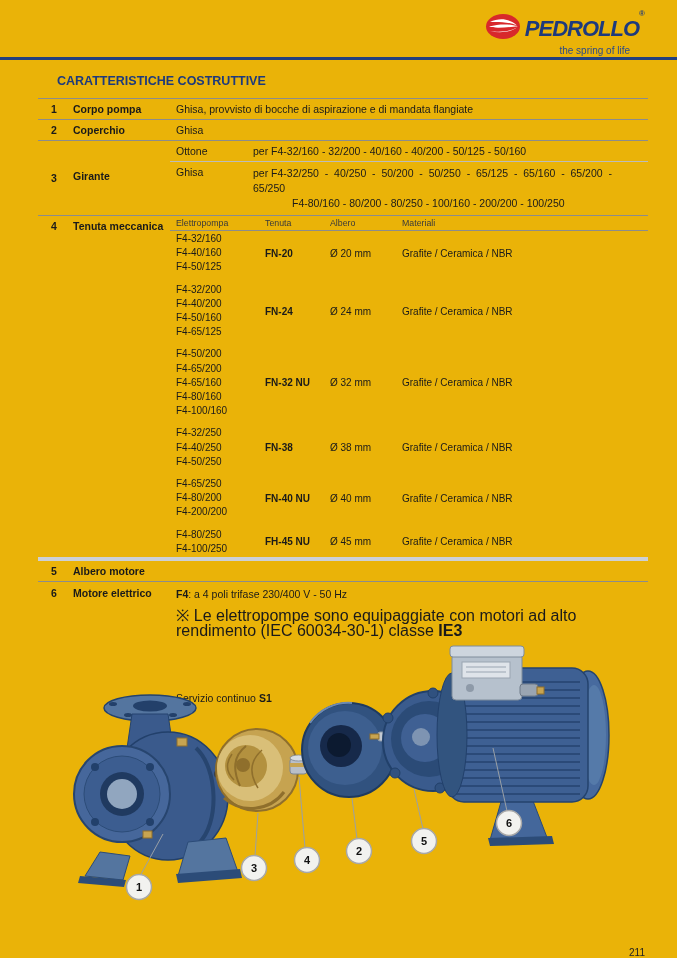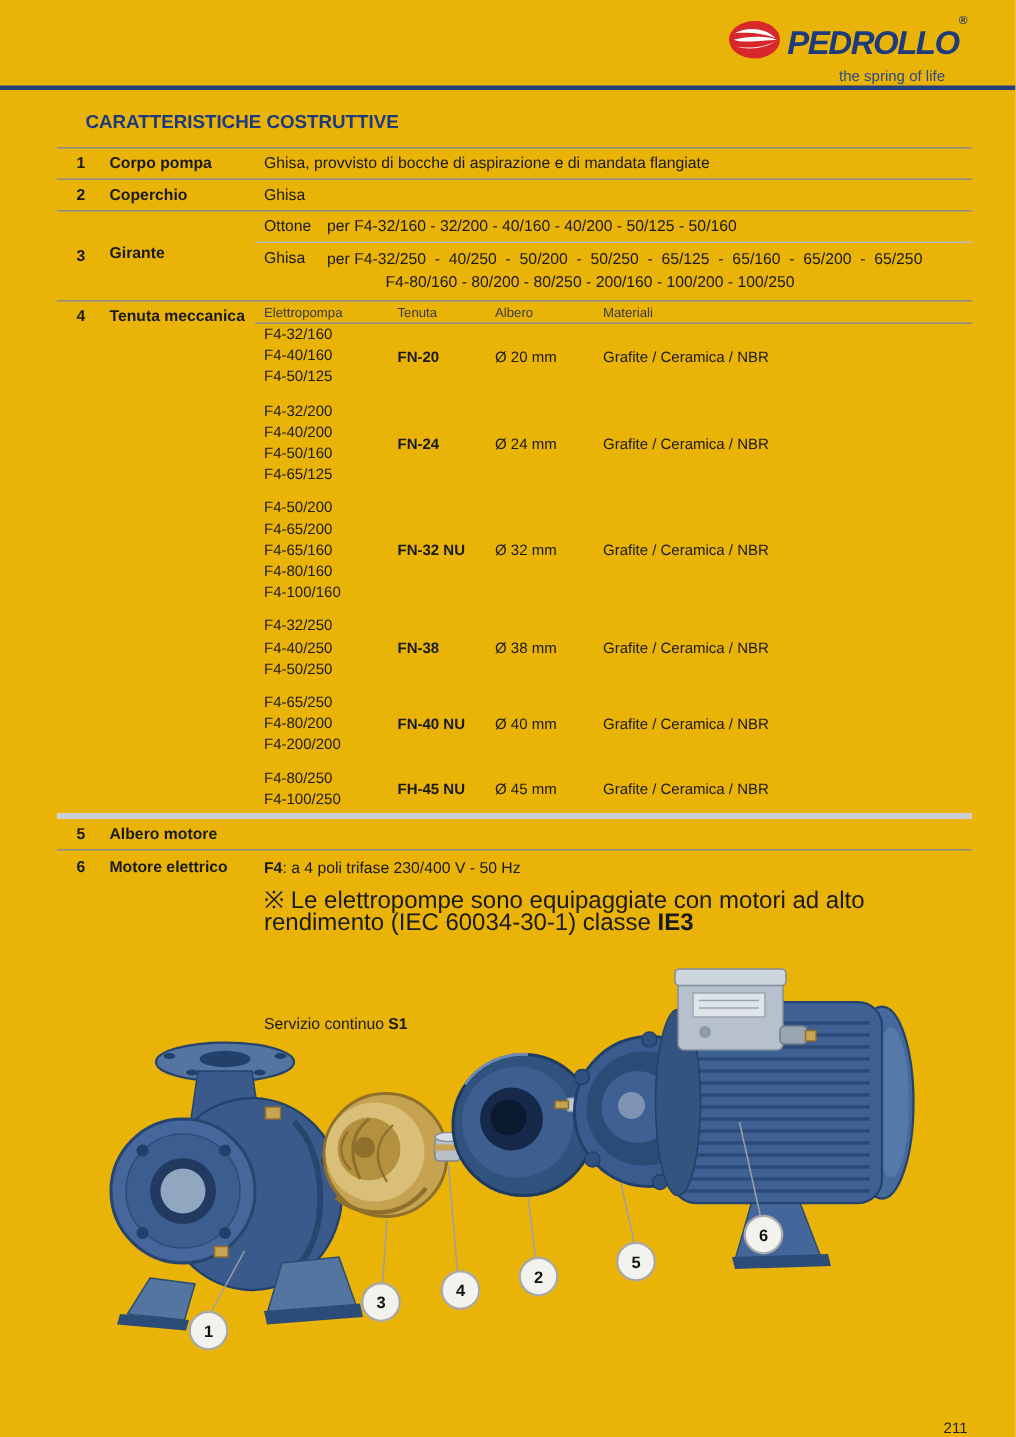--- a/index.html
+++ b/index.html
@@ -19,21 +19,21 @@
 
   
   .ctable { position:absolute; left:38px; top:98px; width:610px; font-size:10.5px; }
   .row { display:grid; grid-template-columns:32px 100px 1fr; border-top:1px solid #8c8c8c; align-items:start; }
   .row--girante { align-items:center; }
   .row--thick { border-top:4px solid #ccd0d6; }
   .cell-num { text-align:center; font-weight:bold; padding-top:4px; }
   .cell-name { font-weight:bold; padding:4px 0 4px 3px; }
   .cell-desc { padding:4px 0 4px 6px; }
 
-  .gir-sub { display:grid; grid-template-columns:42px 1fr; padding:4px 0 4px 6px; }
+  .gir-sub { display:grid; grid-template-columns:42px 1fr; padding:4px 0 4px 6px;gap:35px; }
   .gir-sub + .gir-sub { border-top:1px solid #bcbcbc; }
   .gir-line1 { white-space:pre-wrap; line-height:15px; }
   .gir-line2 { padding-left:39px; line-height:15px; }
 
   .thead { display:grid; grid-template-columns:89px 65px 72px 1fr; padding:2px 0 2px 6px; border-bottom:1px solid #8c8c8c; font-size:8.8px; color:#3a3a3a; }
   .tgroup { display:grid; grid-template-columns:89px 65px 72px 1fr; padding:1px 0 1px 6px; border-bottom:6px solid #eab308; }
   .tgroup:last-child { border-bottom:none; }
   .tg-pumps div { line-height:14.2px; font-size:10px; }
   .tg-ten { align-self:center; font-weight:bold; font-size:10px; }
   .tg-alb, .tg-mat { align-self:center; font-size:10px; }
@@ -91,21 +91,21 @@
       <div class="cell-name" style="padding-top:0">Girante</div>
       <div>
         <div class="gir-sub">
           <div>Ottone</div>
           <div>per F4-32/160 - 32/200 - 40/160 - 40/200 - 50/125 - 50/160</div>
         </div>
         <div class="gir-sub">
           <div>Ghisa</div>
           <div>
             <div class="gir-line1">per F4-32/250  -  40/250  -  50/200  -  50/250  -  65/125  -  65/160  -  65/200  -  65/250</div>
-            <div class="gir-line2">F4-80/160 - 80/200 - 80/250 - 200/160 - 100/200 - 100/250</div>
+            <div class="gir-line2">F4-80/160 - 80/200 - 80/250 - 100/160 - 200/200 - 100/250</div>
           </div>
         </div>
       </div>
     </div>
 
     <div class="row">
       <div class="cell-num">4</div>
       <div class="cell-name">Tenuta meccanica</div>
       <div>
         <div class="thead">

